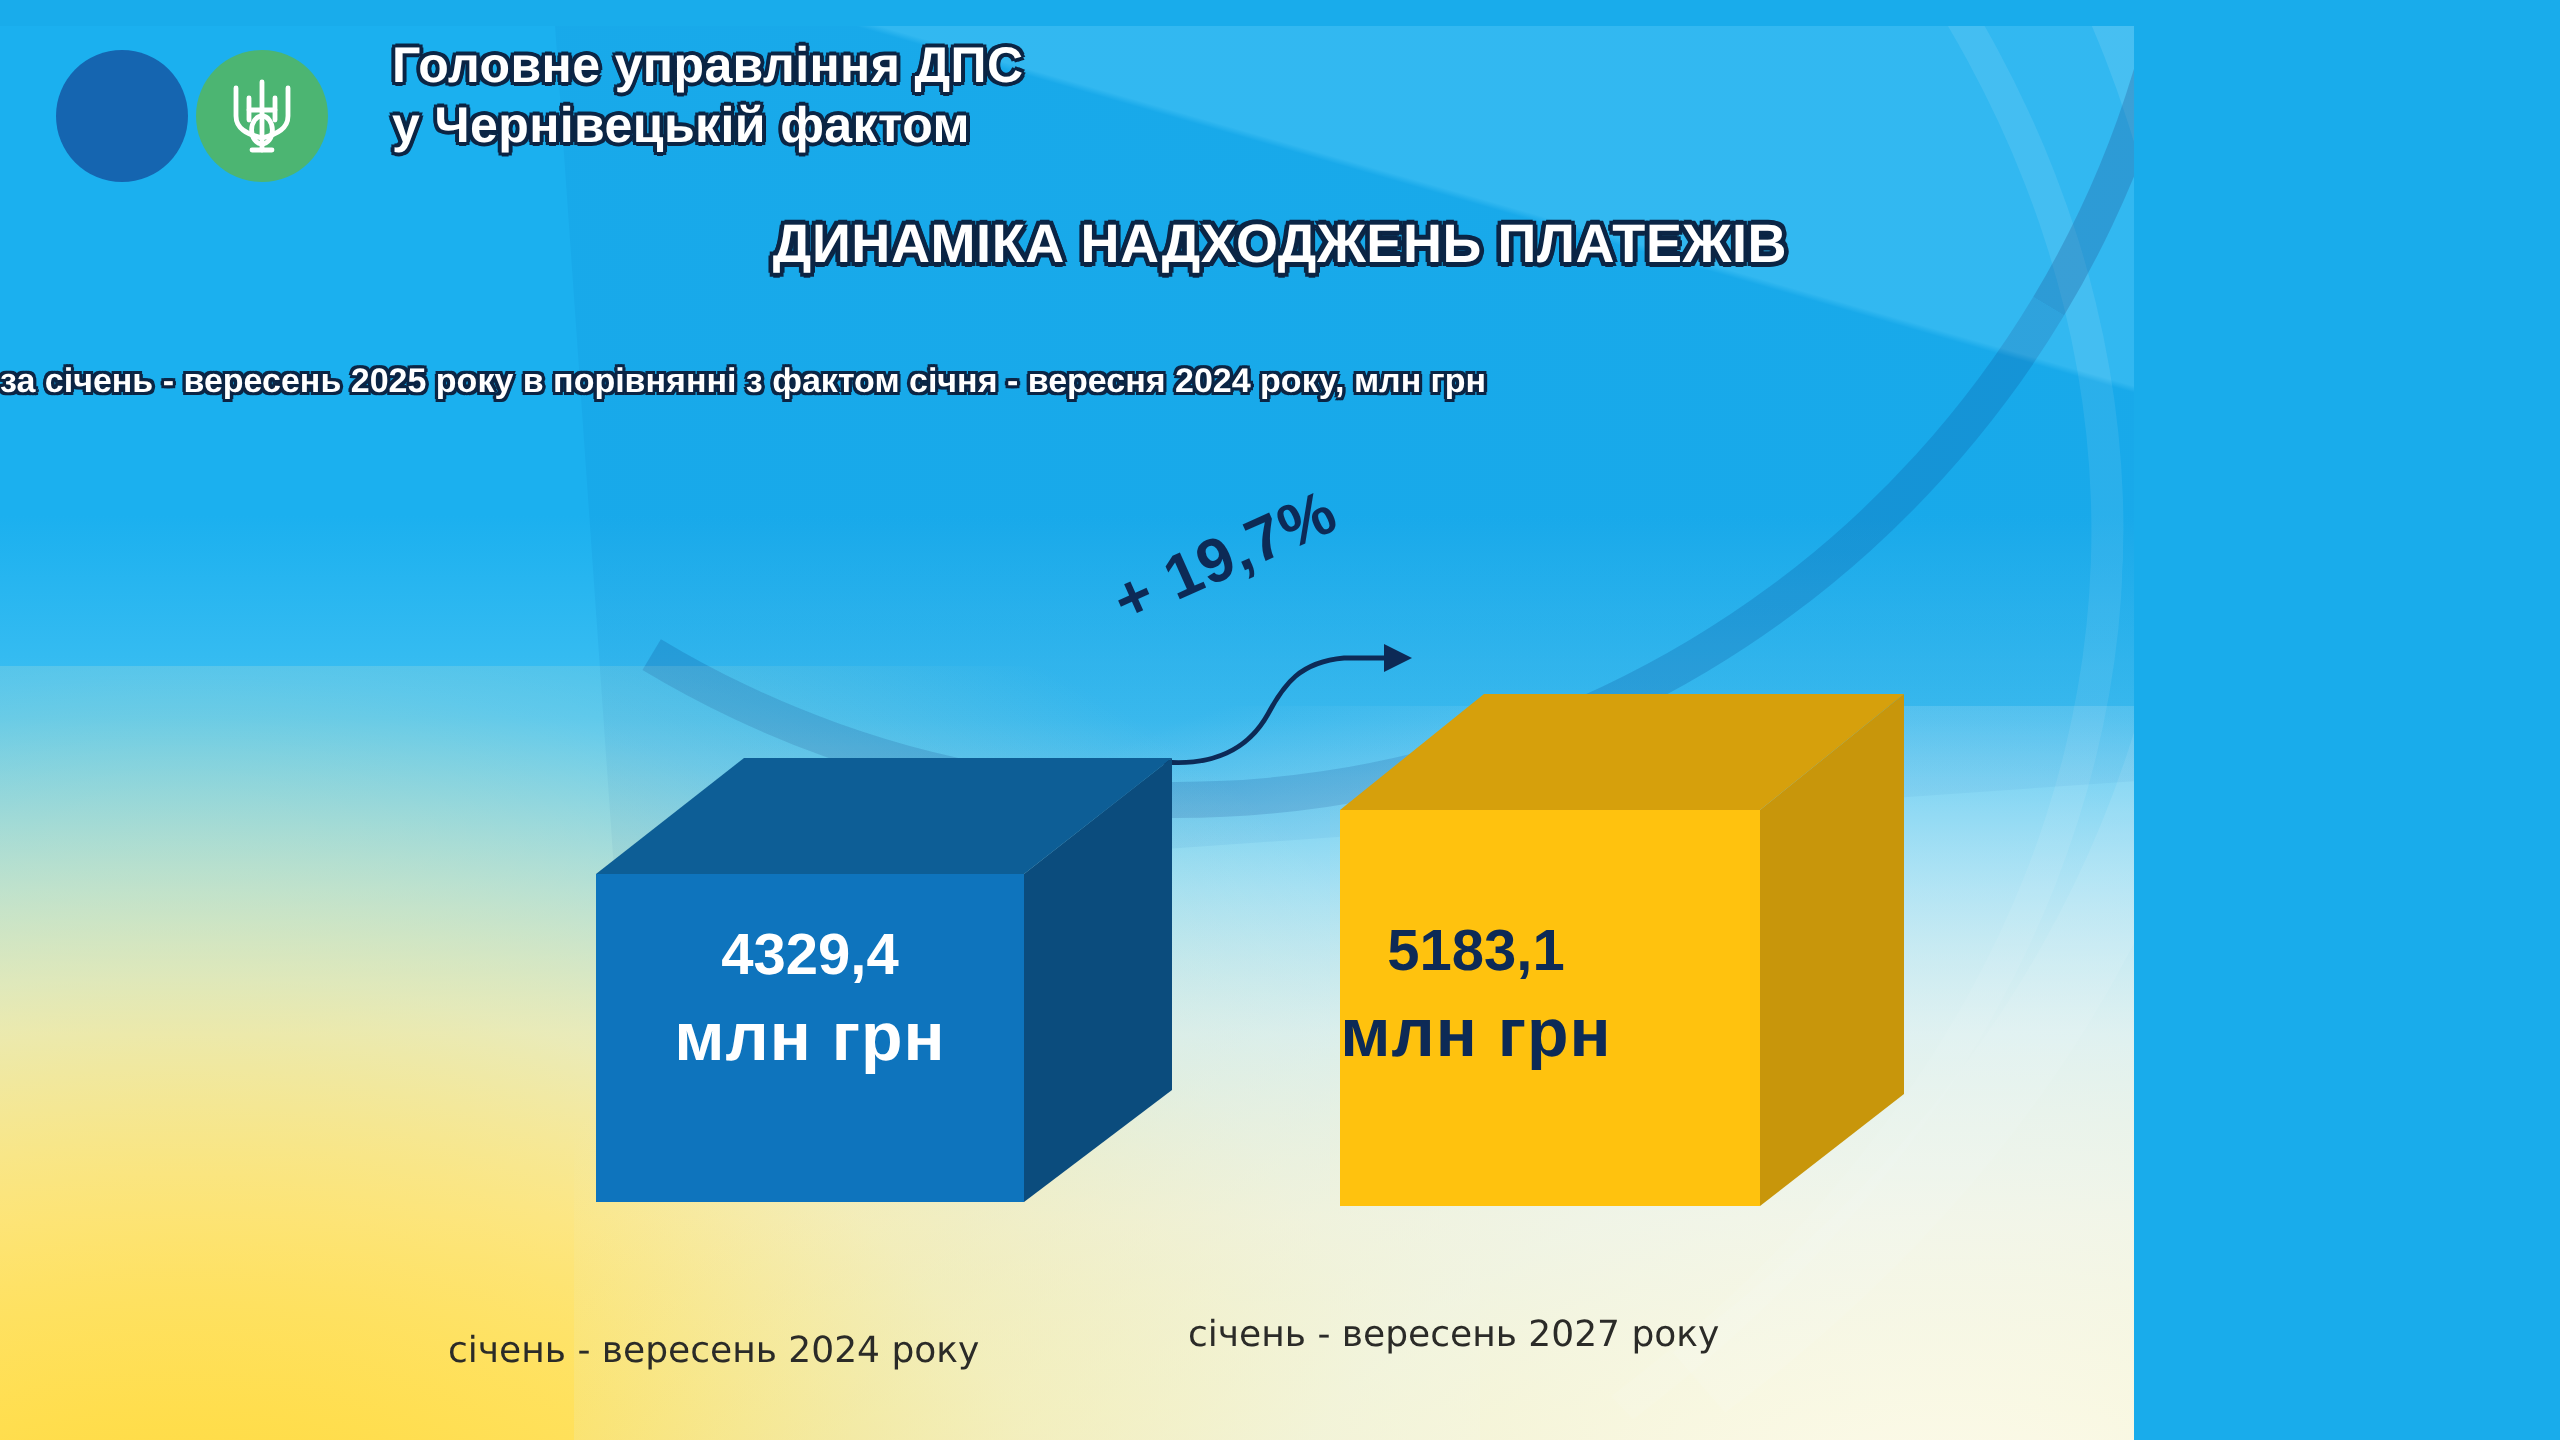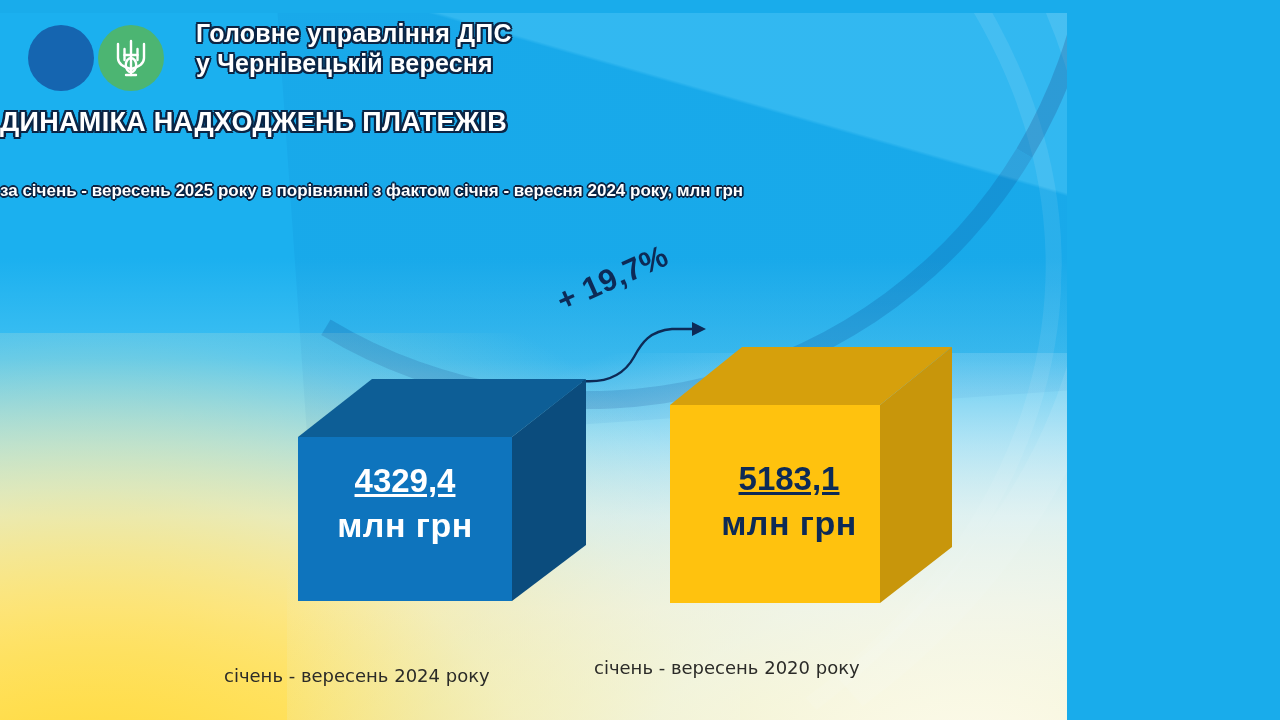--- a/index.html
+++ b/index.html
@@ -70,21 +70,21 @@
   .org-title{
     position:absolute;left:196px;top:6px;width:600px;
     font-size:25px;font-weight:bold;line-height:1.18;color:#ffffff;
     letter-spacing:.2px;
     text-shadow:
       -1.6px -1.6px 0 #0b2545, 1.6px -1.6px 0 #0b2545,
       -1.6px  1.6px 0 #0b2545, 1.6px  1.6px 0 #0b2545,
        0 -2px 0 #0b2545, 0 2px 0 #0b2545, -2px 0 0 #0b2545, 2px 0 0 #0b2545;
   }
   .main-title{
-    position:absolute;left:0;top:92px;width:1280px;text-align:left;
+    position:absolute;left:0;top:92px;width:1280px;text-align:center;
     font-size:27px;font-weight:bold;line-height:1.33;color:#ffffff;
     letter-spacing:.3px;
     text-shadow:
       -1.8px -1.8px 0 #0b2545, 1.8px -1.8px 0 #0b2545,
       -1.8px  1.8px 0 #0b2545, 1.8px  1.8px 0 #0b2545,
        0 -2.4px 0 #0b2545, 0 2.4px 0 #0b2545, -2.4px 0 0 #0b2545, 2.4px 0 0 #0b2545;
   }
   .subtitle{
     position:absolute;left:0;top:168px;width:1280px;text-align:left;
     font-size:17px;font-weight:bold;color:#ffffff;letter-spacing:0;
@@ -94,27 +94,27 @@
        0 -1.7px 0 #0b2545, 0 1.7px 0 #0b2545, -1.7px 0 0 #0b2545, 1.7px 0 0 #0b2545;
   }
 
   
   .cube{position:absolute;}
   .cube svg{display:block;overflow:visible;}
   .cube-label{
     position:absolute;text-align:center;font-weight:bold;line-height:1.32;
     pointer-events:none;
   }
-  .cube-label .val{display:block;font-size:33px;text-decoration:underline;}
+  .cube-label .val{display:block;font-size:29px;}
   .cube-label .unit{display:block;font-size:34px;letter-spacing:.5px;}
 
   #cube-2024{left:290px;top:360px;}
   #label-2024{left:298px;top:446px;width:214px;color:#ffffff;}
   #cube-2025{left:662px;top:328px;}
-  #label-2025{left:684px;top:444px;width:210px;color:#0d2a56;}
+  #label-2025{left:633px;top:444px;width:210px;color:#0d2a56;}
 
   
   .growth{
     position:absolute;left:566px;top:270px;
     font-size:31px;font-weight:bold;color:#0d2a56;
     transform:rotate(-24deg);transform-origin:left bottom;
     white-space:nowrap;letter-spacing:.5px;
   }
   .arrow-svg{position:absolute;left:580px;top:296px;}
   .arrow-svg svg{display:block;overflow:visible;}
@@ -155,21 +155,21 @@
           <path d="M26.5 20 L20 20"></path>
           <ellipse cx="20" cy="30" rx="5.2" ry="7"></ellipse>
           <path d="M15 40 L25 40"></path>
         </g>
       </svg>
     </div>
   </div>
 
   <div class="org-title">
     <div>Головне управління ДПС</div>
-    <div>у Чернівецькій вересня</div>
+    <div>у Чернівецькій фактом</div>
   </div>
 
   <div class="main-title">
     <div>ДИНАМІКА НАДХОДЖЕНЬ ПЛАТЕЖІВ</div>
   </div>
 
   <div class="subtitle">за січень  - вересень 2025 року в порівнянні  з фактом січня - вересня  2024 року, млн грн</div>
 
   <div class="growth">+ 19,7%</div>
   <div class="arrow-svg">
@@ -197,15 +197,15 @@
       <polygon points="218,64 290,6 290,206 218,262" fill="#C8960B"></polygon>
       <rect x="8" y="64" width="210" height="198" fill="#FFC20E"></rect>
     </svg>
   </div>
   <div class="cube-label" id="label-2025">
     <span class="val">5183,1</span>
     <span class="unit">млн грн</span>
   </div>
 
   <div class="axis-label" id="axis-2024">січень - вересень  2024 року</div>
-  <div class="axis-label" id="axis-2025">січень - вересень 2020 року</div>
+  <div class="axis-label" id="axis-2025">січень - вересень 2027 року</div>
 
 </div>
 
 </body></html>

